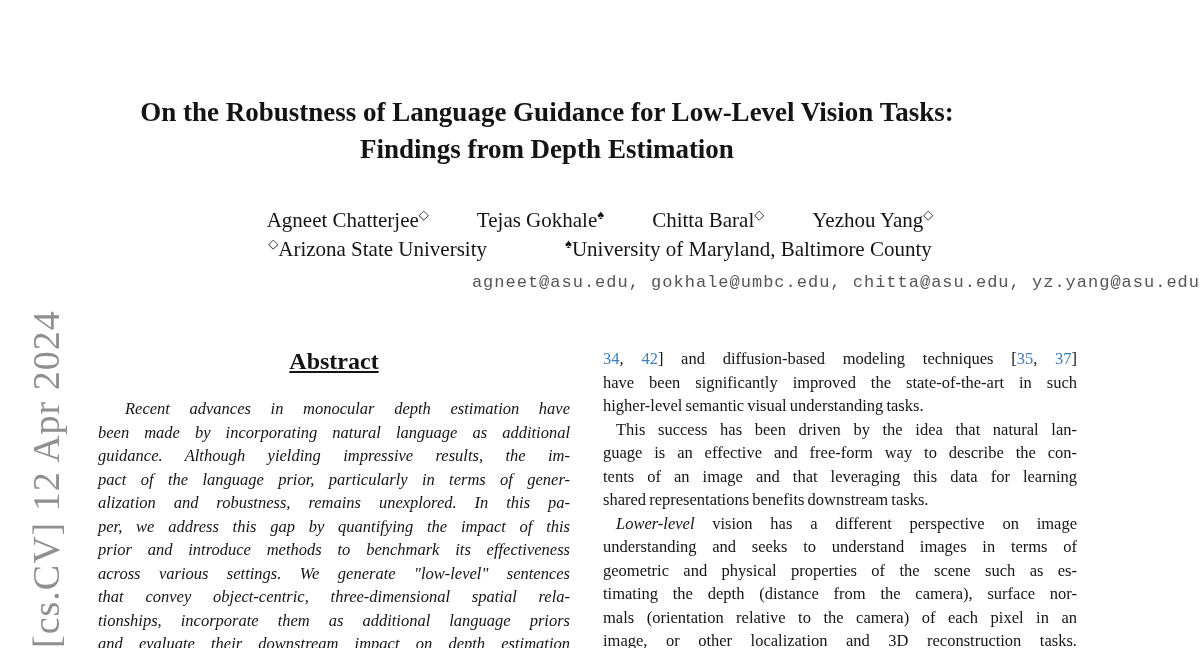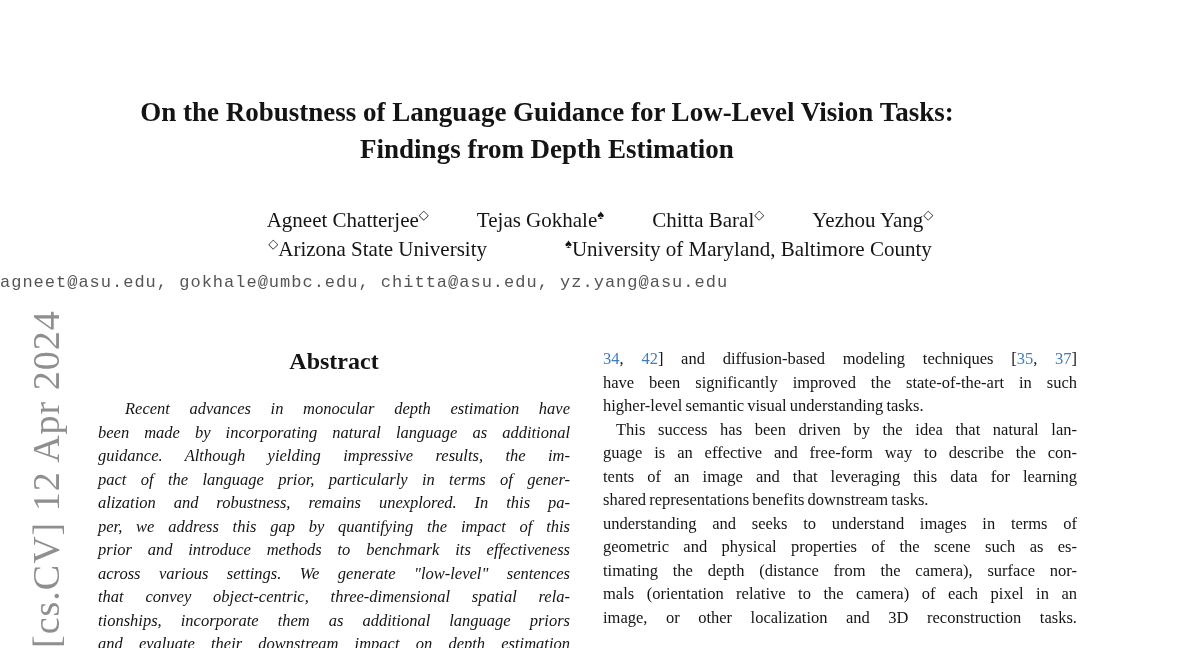--- a/index.html
+++ b/index.html
@@ -20,27 +20,27 @@
   }
   
   .authors{position:absolute;left:0;top:206px;width:1200px;text-align:center;
     font-size:21px;line-height:29px;}
   .authors .row{white-space:nowrap;}
   .author{display:inline-block;margin:0 24px;}
   .affil{display:inline-block;margin:0 39px;}
   sup.mark{font-size:62%;vertical-align:super;line-height:0;}
   
   .emails{
-    position:absolute;left:0;top:273px;width:1200px;text-align:left;
+    position:absolute;left:0;top:273px;width:1200px;text-align:right;
     font-family:"Liberation Mono",monospace;font-size:17px;letter-spacing:1px;color:#555555;
   }
   
   .abs-head{
     position:absolute;left:98px;top:348px;width:472px;text-align:center;
-    font-weight:bold;font-size:24px;
+    font-weight:bold;font-size:24px;text-decoration:underline;
   }
   .abs-body{
     position:absolute;left:98px;top:397px;width:472px;
     font-style:italic;font-size:16.5px;line-height:23.5px;word-spacing:-1px;
   }
   
   .rcol{
     position:absolute;left:603px;top:347px;width:474px;
     font-size:16.5px;line-height:23.5px;word-spacing:-1px;
   }
@@ -87,20 +87,21 @@
   </div>
 
   <div class="rcol">
     <div class="jline"><span class="cite">34</span><span>, </span><span class="cite">42</span><span>] and diffusion-based modeling techniques [</span><span class="cite">35</span><span>, </span><span class="cite">37</span><span>]</span></div>
     <div class="jline">have been significantly improved the state-of-the-art in such</div>
     <div class="jline end">higher-level semantic visual understanding tasks.</div>
     <div class="jline ind-r">This success has been driven by the idea that natural lan-</div>
     <div class="jline">guage is an effective and free-form way to describe the con-</div>
     <div class="jline">tents of an image and that leveraging this data for learning</div>
     <div class="jline end">shared representations benefits downstream tasks.</div>
+    <div class="jline ind-r"><span class="it">Lower-level</span><span> vision has a different perspective on image</span></div>
     <div class="jline">understanding and seeks to understand images in terms of</div>
     <div class="jline">geometric and physical properties of the scene such as es-</div>
     <div class="jline">timating the depth (distance from the camera), surface nor-</div>
     <div class="jline">mals (orientation relative to the camera) of each pixel in an</div>
     <div class="jline">image, or other localization and 3D reconstruction tasks.</div>
   </div>
 
 </div>
 
 </body></html>

